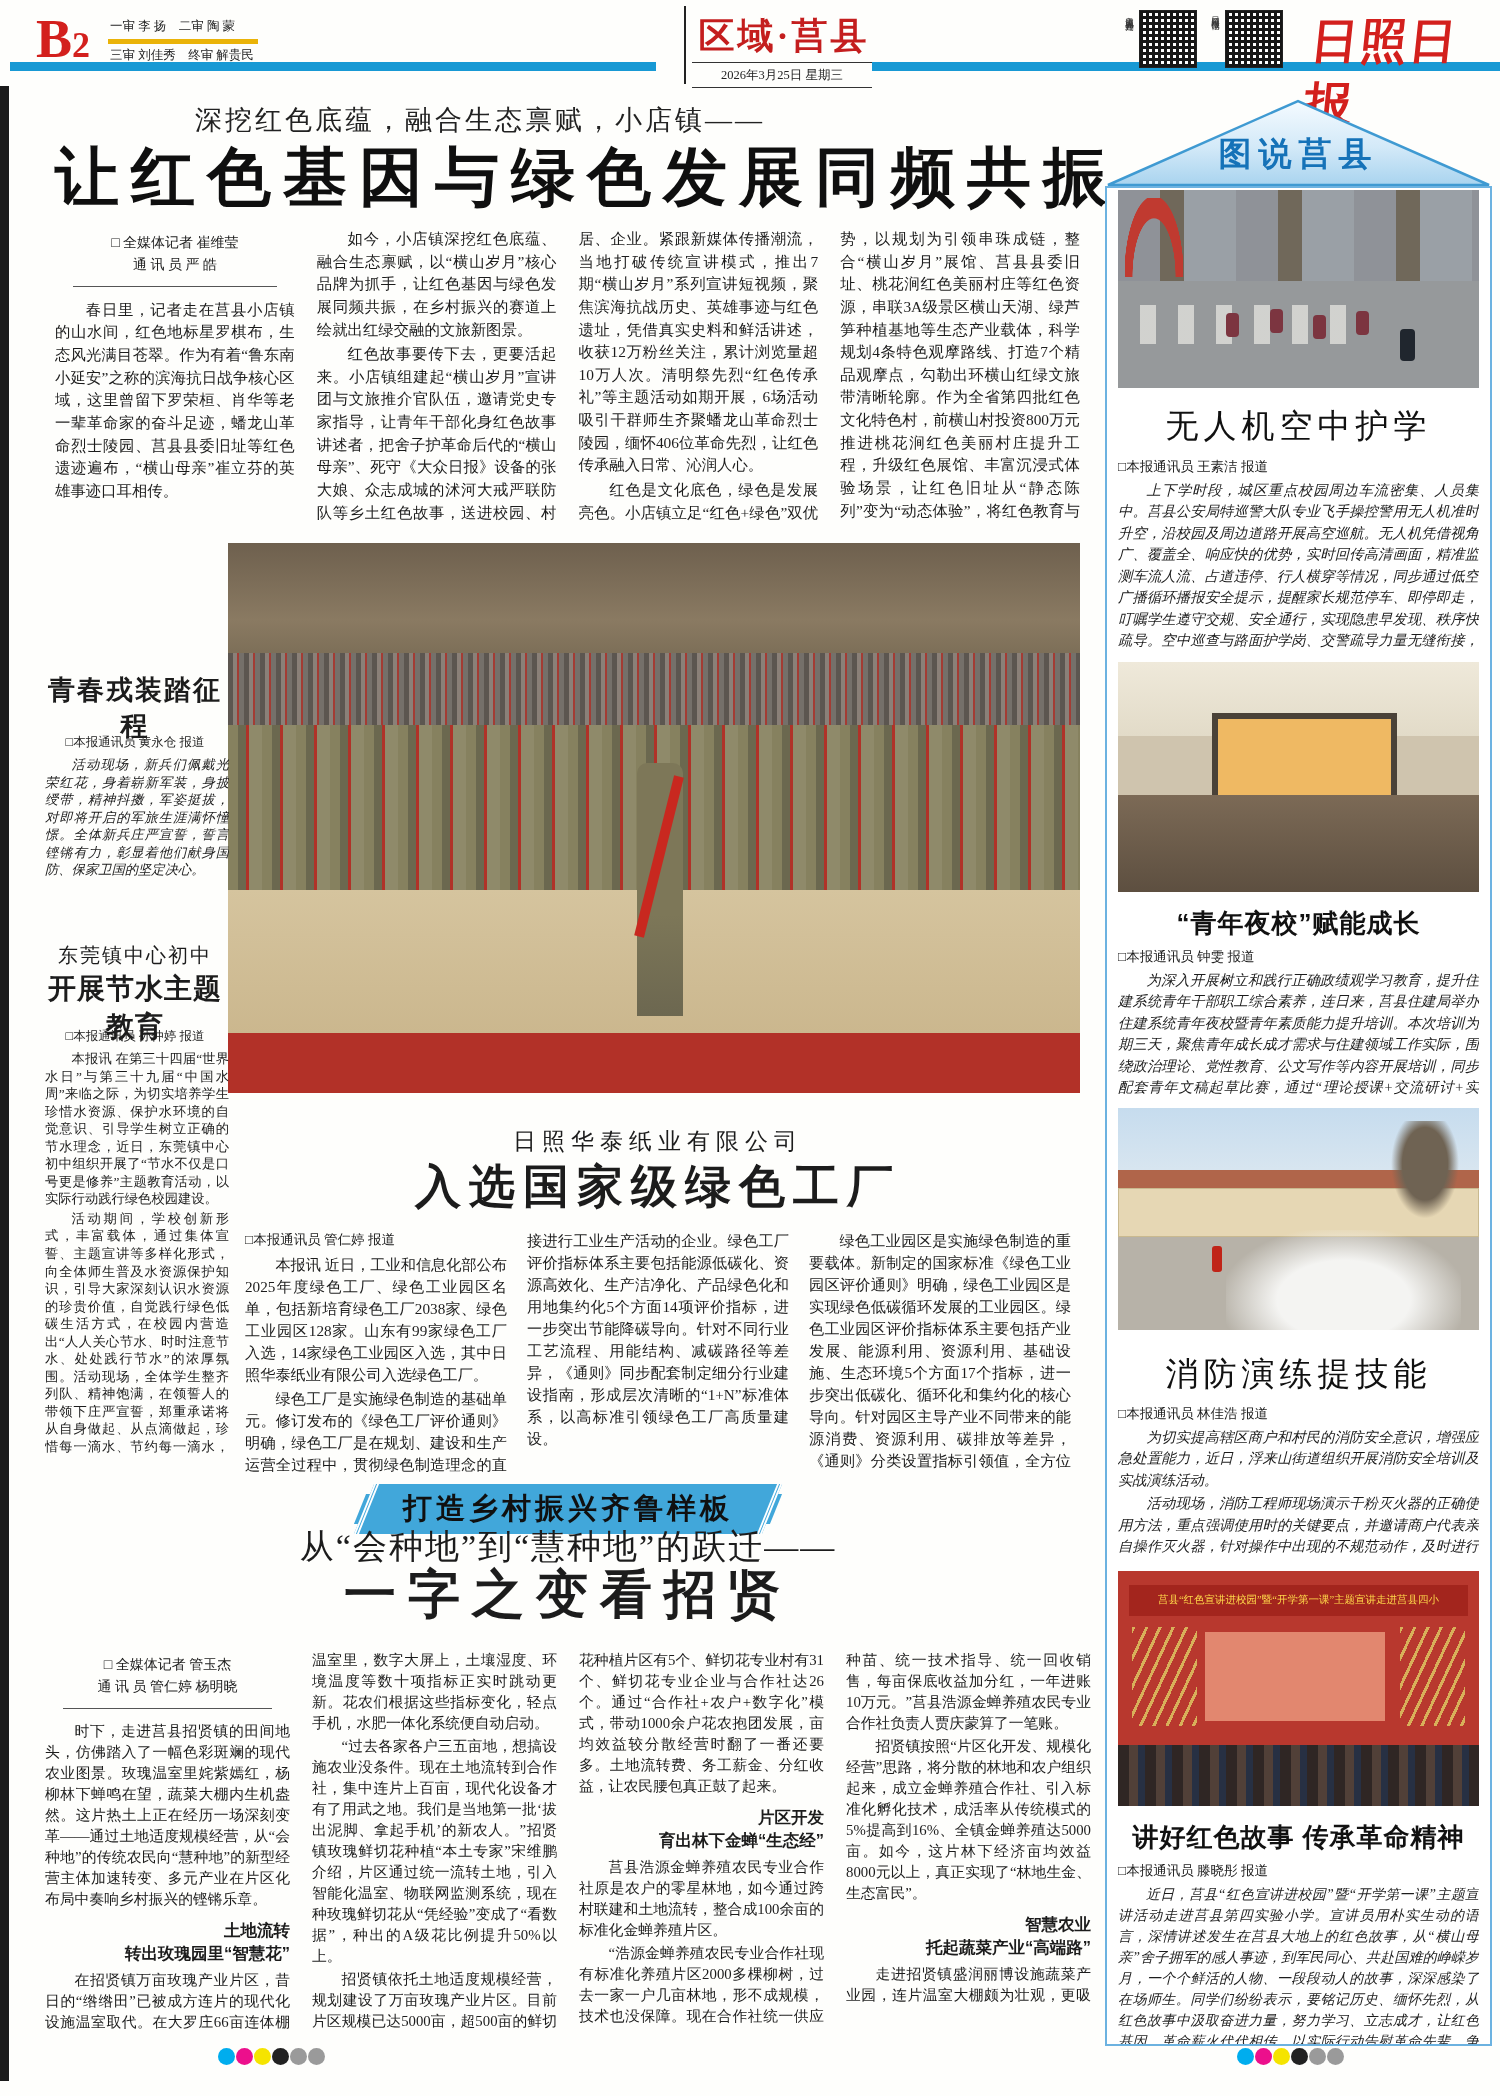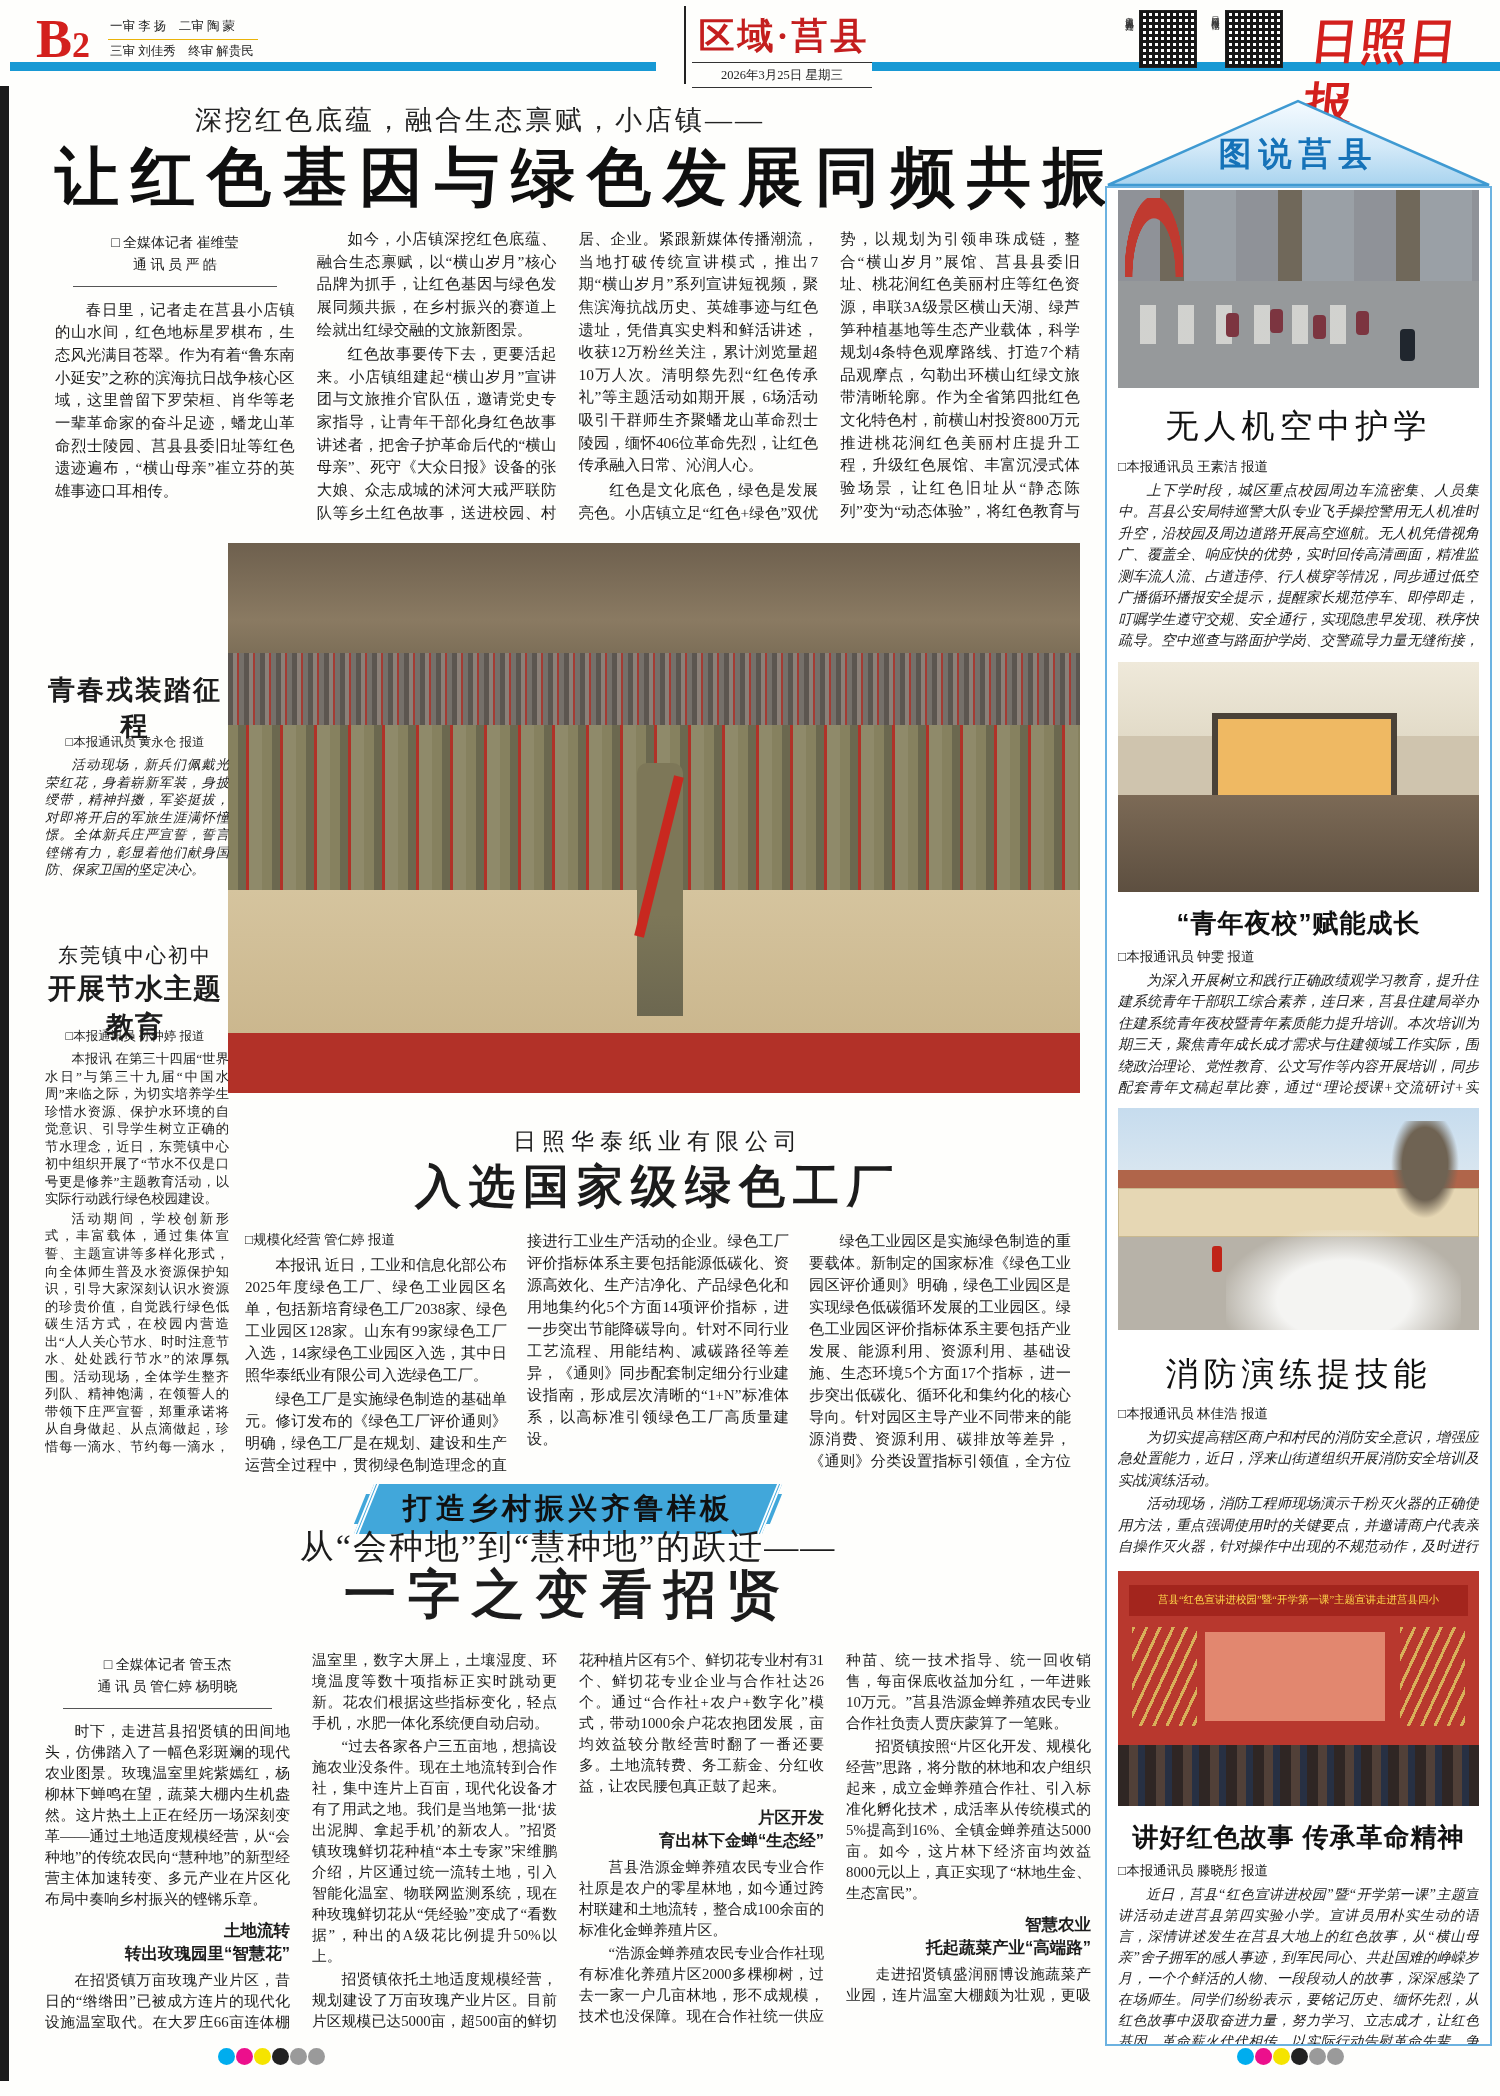--- a/index.html
+++ b/index.html
@@ -4,21 +4,21 @@
 <style>
   html,body{margin:0;padding:0;}
   body{width:1500px;height:2096px;position:relative;background:#fefefc;overflow:hidden;
        font-family:"Liberation Serif","DejaVu Serif",serif;color:#1c1c1c;}
   .abs{position:absolute;}
   p{margin:0 0 2px 0;text-indent:2em;text-align:justify;}
   
   .edition-b{font-size:54px;font-weight:bold;color:#d3201d;font-family:"Liberation Serif",serif;}
   .edition-2{font-size:36px;font-weight:bold;color:#d3201d;}
   .review{font-size:12.5px;color:#222;line-height:1.1;}
-  .review .r1{border-bottom:1px solid #eab308;padding:4px 2px 5px;}
+  .review .r1{border-bottom:5px solid #eab308;padding:4px 2px 5px;}
   .review .r2{padding:5px 2px 4px;}
   .bluebar{background:#1899d4;height:9px;}
   .section-vline{width:2px;background:#222;}
   .section-title{font-size:36px;font-weight:bold;color:#c41e1e;letter-spacing:3px;font-family:"Liberation Serif",serif;}
   .date-line{font-size:12.5px;color:#222;border-top:1.5px solid #333;border-bottom:1px solid #333;padding:4px 0 3px;text-align:center;}
   .qr{width:56px;height:56px;border:1px solid #222;background:
       repeating-linear-gradient(0deg,#161616 0 3px,transparent 3px 6px),
       repeating-linear-gradient(90deg,#161616 0 3px,#fff 3px 6px);}
   .qr-label{writing-mode:vertical-rl;font-size:8.5px;color:#333;letter-spacing:1px;height:58px;}
   .masthead{font-size:47px;font-weight:bold;color:#d3201d;letter-spacing:2px;transform:skewX(-6deg);
@@ -177,21 +177,21 @@
 <div class="abs sm-byline" style="left:40px;top:1028px;width:190px;">□本报通讯员 孙仲婷 报道</div>
 <div class="abs rail-body" style="left:45px;top:1050px;width:184px;height:408px;">
   <p>本报讯 在第三十四届“世界水日”与第三十九届“中国水周”来临之际，为切实培养学生珍惜水资源、保护水环境的自觉意识、引导学生树立正确的节水理念，近日，东莞镇中心初中组织开展了“节水不仅是口号更是修养”主题教育活动，以实际行动践行绿色校园建设。</p>
   <p>活动期间，学校创新形式，丰富载体，通过集体宣誓、主题宣讲等多样化形式，向全体师生普及水资源保护知识，引导大家深刻认识水资源的珍贵价值，自觉践行绿色低碳生活方式，在校园内营造出“人人关心节水、时时注意节水、处处践行节水”的浓厚氛围。活动现场，全体学生整齐列队、精神饱满，在领誓人的带领下庄严宣誓，郑重承诺将从自身做起、从点滴做起，珍惜每一滴水、节约每一滴水，把节水意识融入日常学习与生活的每一个细节，争做节水护水的践行者与传播者。</p>
 
 </div>
 
 <div class="abs fac-kicker" style="left:245px;top:1126px;width:826px;">日照华泰纸业有限公司</div>
 <div class="abs fac-title" style="left:245px;top:1156px;width:826px;">入选国家级绿色工厂</div>
 <div class="abs cols3" style="left:245px;top:1230px;width:826px;height:246px;">
-  <div class="fac-byline">□规模化经营 管仁婷 报道</div>
+  <div class="fac-byline">□本报通讯员 管仁婷 报道</div>
   <p>本报讯 近日，工业和信息化部公布2025年度绿色工厂、绿色工业园区名单，包括新培育绿色工厂2038家、绿色工业园区128家。山东有99家绿色工厂入选，14家绿色工业园区入选，其中日照华泰纸业有限公司入选绿色工厂。</p>
   <p>绿色工厂是实施绿色制造的基础单元。修订发布的《绿色工厂评价通则》明确，绿色工厂是在规划、建设和生产运营全过程中，贯彻绿色制造理念的直接进行工业生产活动的企业。绿色工厂评价指标体系主要包括能源低碳化、资源高效化、生产洁净化、产品绿色化和用地集约化5个方面14项评价指标，进一步突出节能降碳导向。针对不同行业工艺流程、用能结构、减碳路径等差异，《通则》同步配套制定细分行业建设指南，形成层次清晰的“1+N”标准体系，以高标准引领绿色工厂高质量建设。</p>
   <p>绿色工业园区是实施绿色制造的重要载体。新制定的国家标准《绿色工业园区评价通则》明确，绿色工业园区是实现绿色低碳循环发展的工业园区。绿色工业园区评价指标体系主要包括产业发展、能源利用、资源利用、基础设施、生态环境5个方面17个指标，进一步突出低碳化、循环化和集约化的核心导向。针对园区主导产业不同带来的能源消费、资源利用、碳排放等差异，《通则》分类设置指标引领值，全方位引导工业园区强化能源清洁低碳高效利用、提升资源节约集约利用水平。</p>
 
 </div>
 
 <div class="abs badge-wrap" style="left:45px;top:1484px;width:1046px;">
   <div class="badge"><span>打造乡村振兴齐鲁样板</span></div>
 </div>
 <div class="abs zx-kicker" style="left:45px;top:1524px;width:1046px;">从“会种地”到“慧种地”的跃迁——</div>

